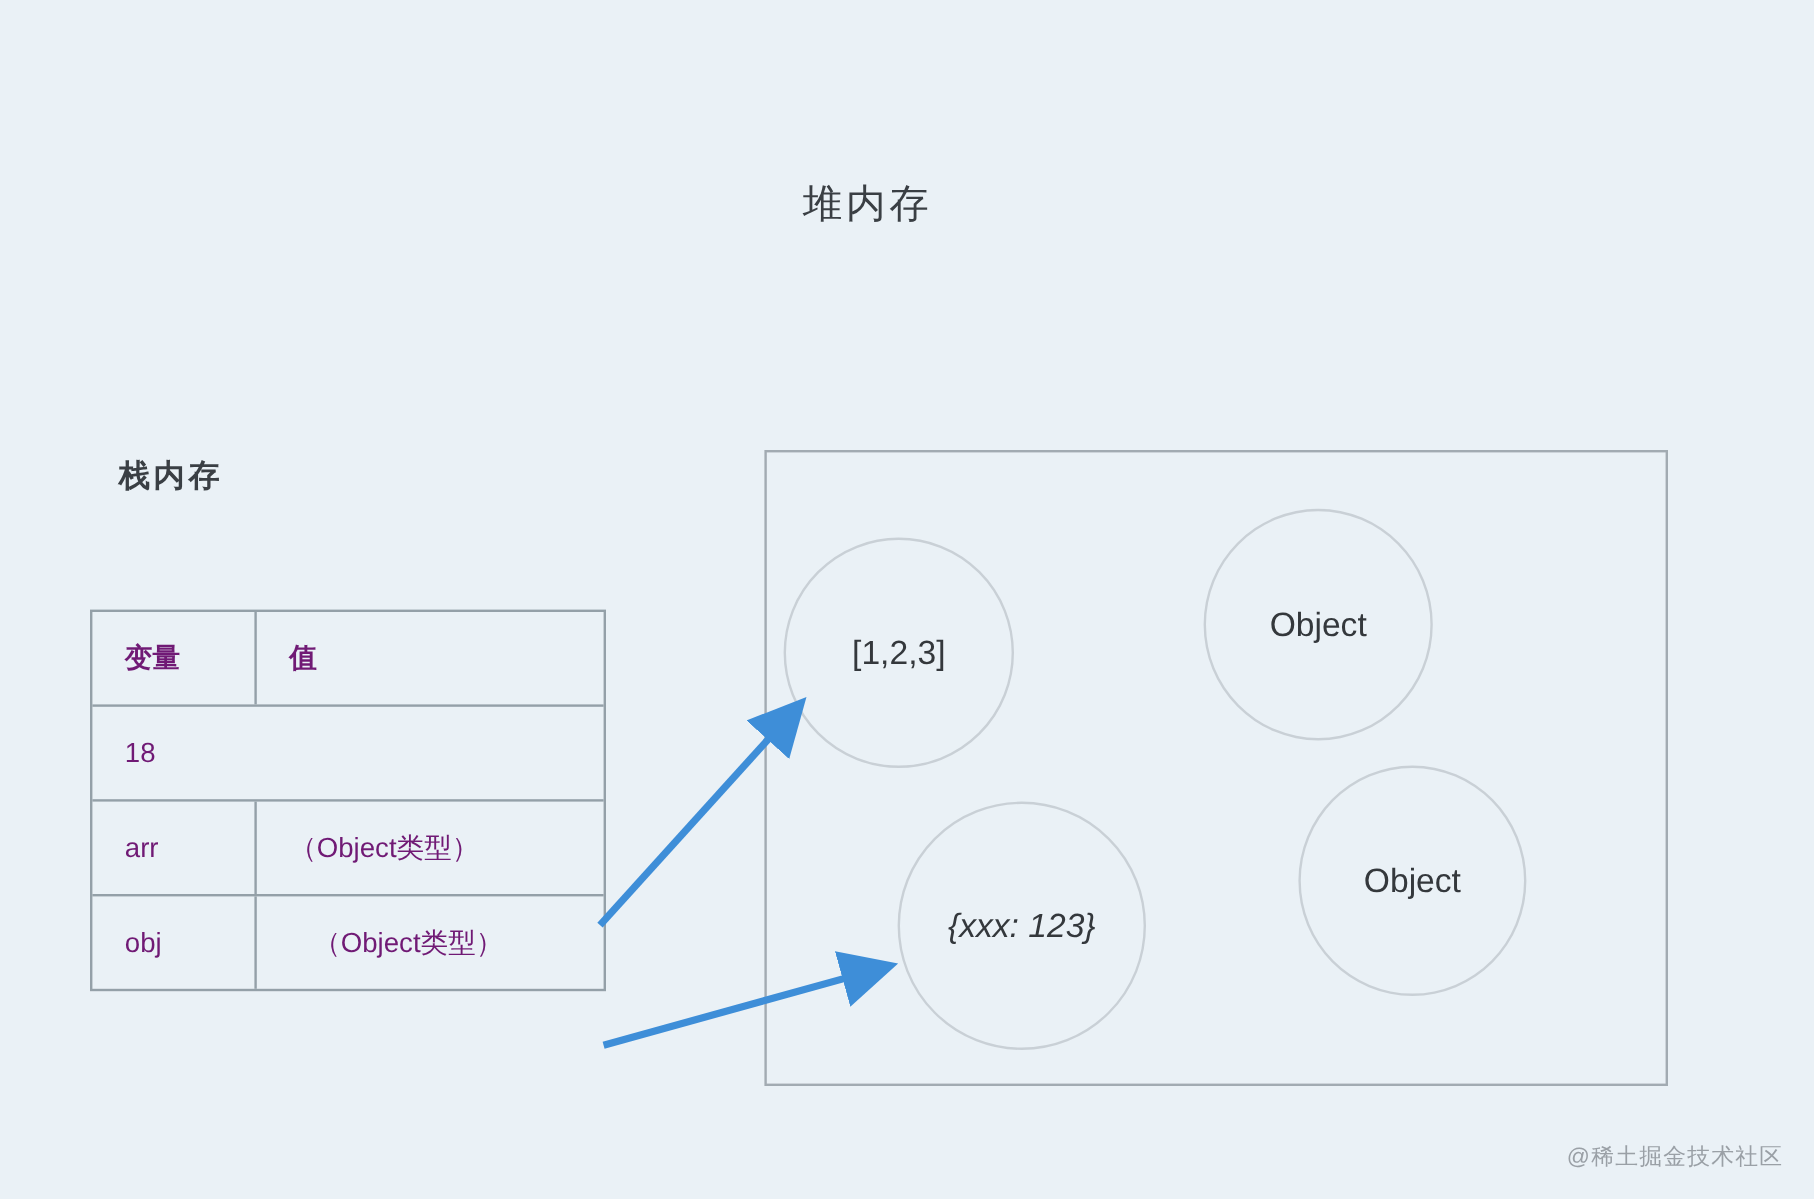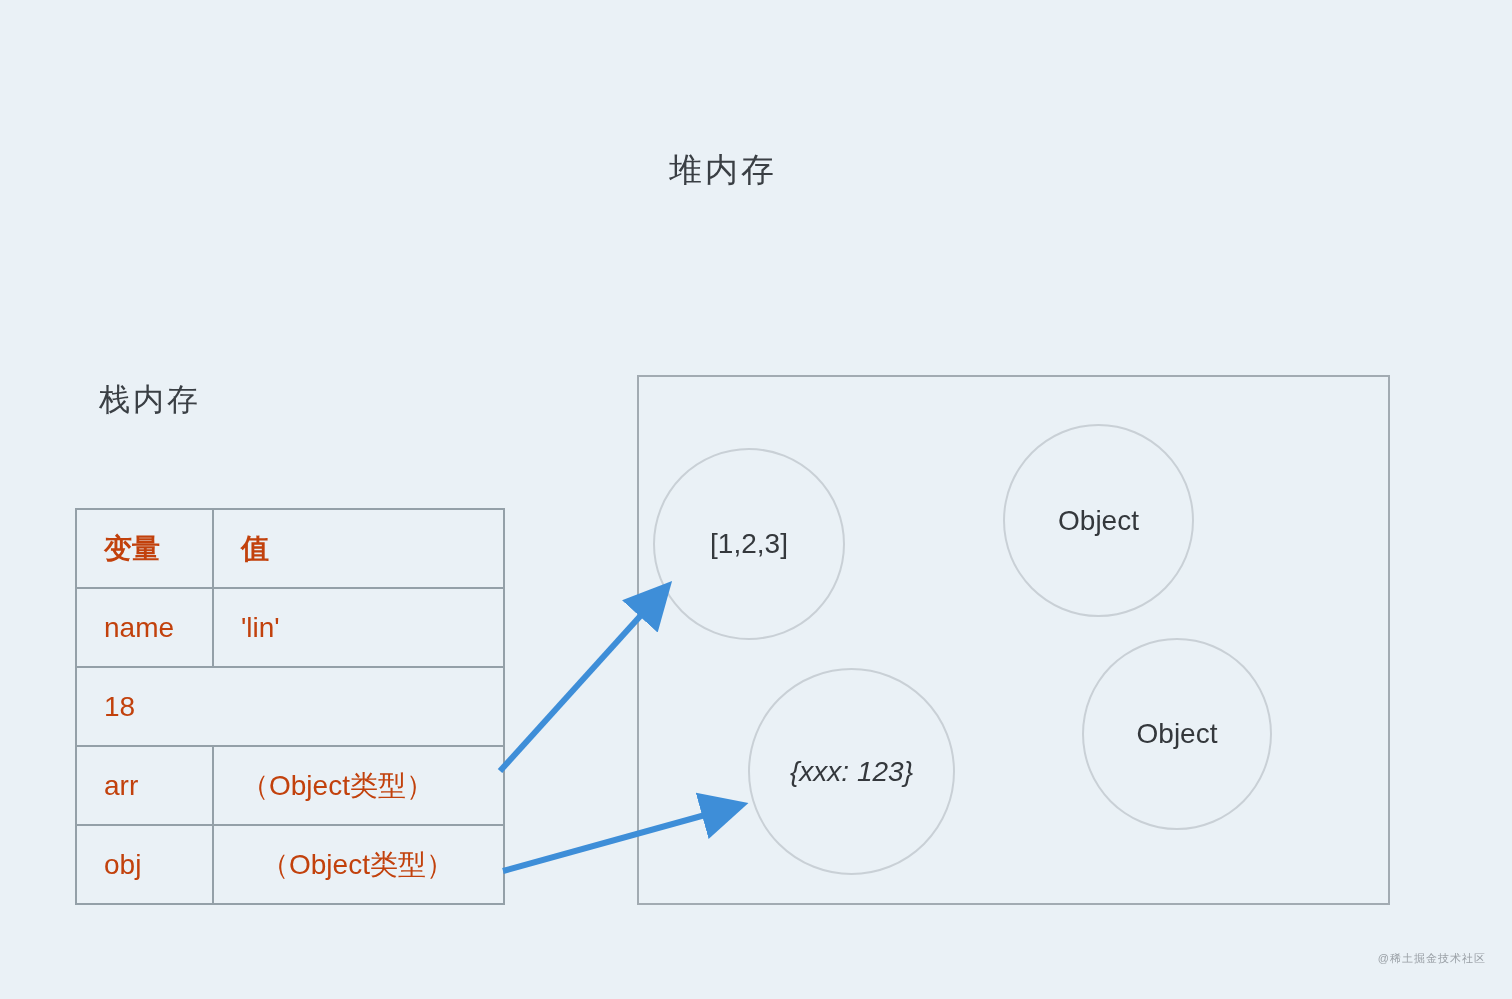--- a/index.html
+++ b/index.html
@@ -23,22 +23,22 @@
     font-size: 33px;
     font-weight: 500;
     color: #3a3f44;
     letter-spacing: 3px;
   }
 
   .stack-title {
     position: absolute;
     left: 99px;
     top: 379px;
-    font-size: 31px;
-    font-weight: 400;
+    font-size: 26px;
+    font-weight: 700;
     color: #3a3f44;
     letter-spacing: 3px;
   }
 
   
   .mem-table {
     position: absolute;
     left: 75px;
     top: 508px;
     width: 430px;
@@ -51,22 +51,22 @@
     border-bottom: 2px solid #94a0a8;
   }
   .mem-row:last-child {
     border-bottom: none;
     gap: 20px;
   }
   .cell {
     display: flex;
     align-items: center;
     box-sizing: border-box;
-    font-size: 28px;
-    color: #c2410c;
+    font-size: 23px;
+    color: #701a75;
   }
   .cell-var {
     width: 137px;
     border-right: 2px solid #94a0a8;
     padding-left: 27px;
   }
   .cell-val {
     flex: 1;
     padding-left: 27px;
   }
@@ -110,41 +110,37 @@
     width: 1512px;
     height: 999px;
     pointer-events: none;
   }
 
   
   .watermark {
     position: absolute;
     right: 26px;
     top: 951px;
-    font-size: 11px;
+    font-size: 19px;
     color: #9aa0a6;
     letter-spacing: 1px;
     margin-left: 42px;
   }
 </style>
 </head>
 <body>
 
 <div class="heap-title">堆内存</div>
 
 <div class="stack-title">栈内存</div>
 
 <div class="mem-table">
   <div class="mem-row header">
     <div class="cell cell-var">变量</div>
     <div class="cell cell-val">值</div>
-  </div>
-  <div class="mem-row">
-    <div class="cell cell-var">name</div>
-    <div class="cell cell-val">'lin'</div>
   </div>
   <div class="mem-row">
     <div class="cell cell-val">18</div>
   </div>
   <div class="mem-row">
     <div class="cell cell-var">arr</div>
     <div class="cell cell-val">（Object类型）</div>
   </div>
   <div class="mem-row">
     <div class="cell cell-var">obj</div>

